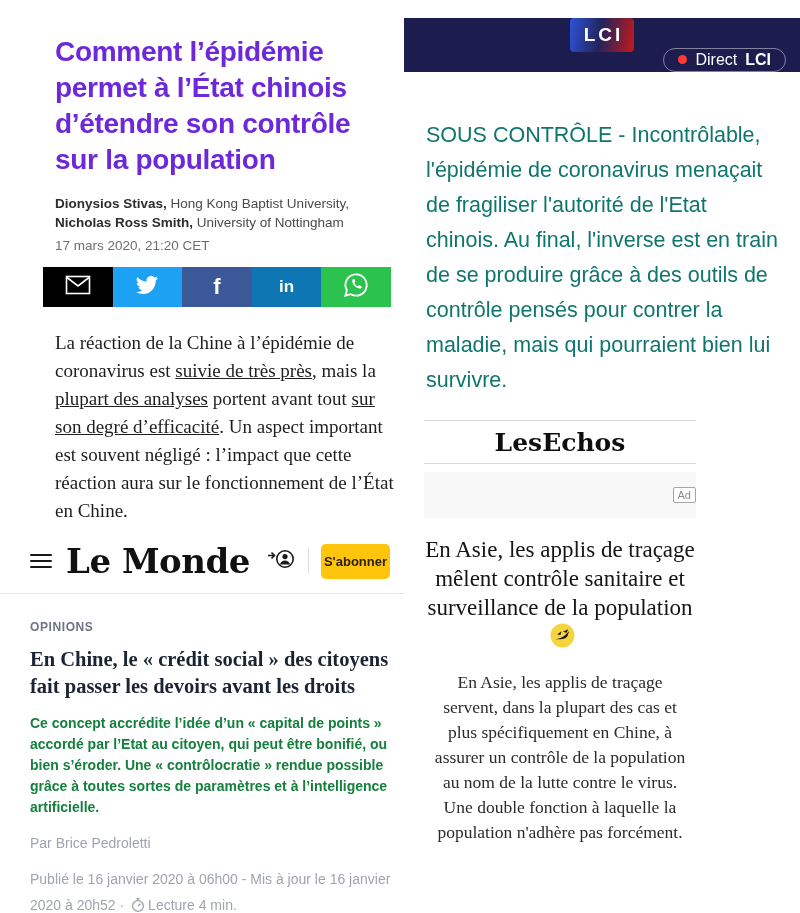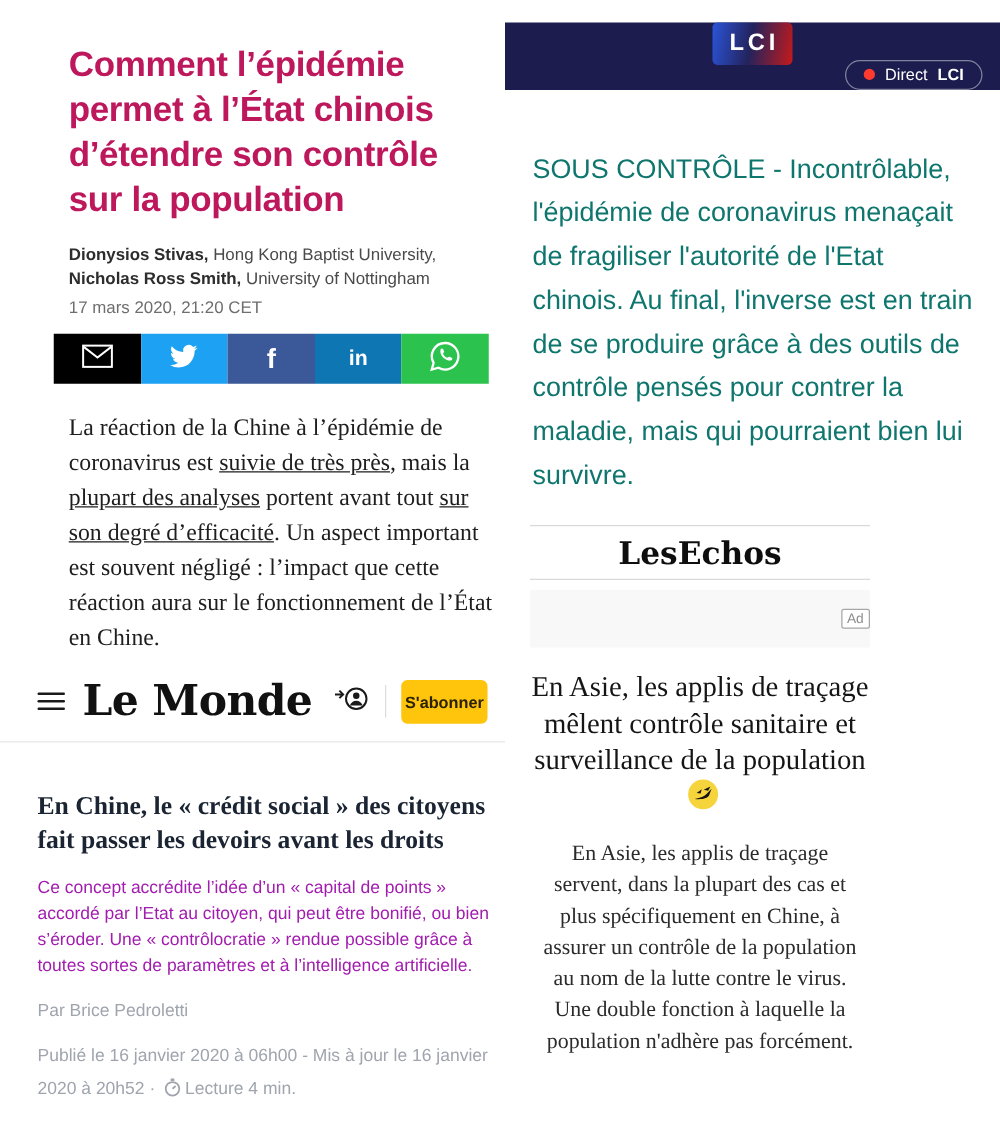--- a/index.html
+++ b/index.html
@@ -4,21 +4,21 @@
 <style>
   * { margin:0; padding:0; box-sizing:border-box; }
   html,body { width:800px; height:913px; background:#fff; overflow:hidden;
               font-family:"Liberation Sans", sans-serif; }
   .page { display:flex; width:800px; height:913px; }
   .col-left  { width:404px; }
   .col-right { width:396px; }
 
   
   .tc-article { padding:34px 12px 0 55px; }
-  .tc-headline { width:340px; font-size:28px; font-weight:700; color:#be185d;
+  .tc-headline { width:340px; font-size:28px; font-weight:700; color:#6d28d9;
                  line-height:36px; letter-spacing:-0.3px; }
   .tc-authors { margin-top:16px; width:340px; font-size:13.5px; line-height:19px; color:#4a4a4a; }
   .tc-authors b { color:#2d2d2d; }
   .tc-date { margin-top:6px; font-size:13.5px; color:#6e6e6e; }
   .tc-social { display:flex; margin:14px 0 0 -12px; width:348px; height:40px; }
   .tc-social .sbtn { flex:1; display:flex; align-items:center; justify-content:center;
                      cursor:pointer; color:#fff; }
   .sbtn .glyph-f  { font-family:"Liberation Sans",sans-serif; font-weight:700; font-size:22px; }
   .sbtn .glyph-in { font-family:"Liberation Sans",sans-serif; font-weight:700; font-size:17px; }
   .tc-body { margin-top:22px; width:340px; font-family:"Liberation Serif", serif;
@@ -35,40 +35,40 @@
   .lm-right { margin-left:auto; display:flex; align-items:center; gap:12px; }
   .lm-vline { width:1px; height:26px; background:#ddd; }
   .lm-subscribe { background:#ffc40c; border:none; border-radius:5px; padding:10px 3px;
                   font-size:13px; font-weight:700; color:#2b2104; cursor:pointer;
                   font-family:"Liberation Sans",sans-serif; }
   .lm-rule { height:1px; background:#e7e7e7; }
   .lm-content { padding:26px 14px 0 30px; }
   .lm-kicker { font-size:12px; font-weight:700; color:#6b7585; letter-spacing:.6px; }
   .lm-headline { margin-top:12px; width:368px; font-family:"Liberation Serif", serif;
                  font-weight:700; font-size:20.5px; line-height:27px; color:#1b2432; }
-  .lm-standfirst { margin-top:13px; width:372px; font-size:14px; font-weight:400;
-                   color:#a21caf; line-height:21px; }
+  .lm-standfirst { margin-top:13px; width:372px; font-size:14px; font-weight:700;
+                   color:#15803d; line-height:21px; }
   .lm-byline { margin-top:17px; color:#9fa4ad; font-size:14px; }
   .lm-pub { margin-top:15px; width:372px; color:#9fa4ad; font-size:14px; line-height:26px; }
   .lm-pub svg { vertical-align:-3px; margin:0 2px; }
 
   
   .lci-gap { height:18px; background:#fff; }
   .lci-bar { position:relative; height:54px; background:#1c1c4f; display:flex;
              align-items:center; padding:0 14px 0 22px;flex-direction:column; }
   .lci-burger { width:32px; cursor:pointer; }
   .lci-burger div { height:2.5px; background:#fff; margin:5.5px 0; border-radius:2px; }
   .lci-logo { position:absolute; left:50%; transform:translateX(-50%); width:64px; height:34px;
               border-radius:4px; cursor:pointer;
               background:linear-gradient(100deg,#2b54d8 0%,#23235c 48%,#c41a1c 100%);
               color:#fff; font-weight:700; font-size:19px; letter-spacing:3px;
               display:flex; align-items:center; justify-content:center; padding-left:3px; }
   .lci-pill { margin-left:auto; border:1px solid rgba(255,255,255,.45); border-radius:18px;
               height:34px; display:flex; align-items:center; gap:8px; padding:0 14px;
-              color:#fff; font-size:13px; cursor:pointer; background:transparent; }
+              color:#fff; font-size:16px; cursor:pointer; background:transparent; }
   .lci-dot { width:9px; height:9px; border-radius:50%; background:#ff3b30; }
   .lci-pill b { font-weight:700; }
   .lci-body { padding:14px 8px 0 22px; width:388px; font-size:21.5px; color:#0f766e;
               line-height:35px;margin-top:32px; }
   .lci-byline { padding:16px 34px 0 22px; color:#a3a3a3; font-size:15px; line-height:22px; }
 
   
   .echos { width:272px; margin:22px 0 0 20px; text-align:center; }
   .echos-rule { height:1px; background:#d9d9d9; }
   .echos-logo { padding:7px 0 6px; font-family:"DejaVu Serif", serif; font-weight:700;
@@ -149,20 +149,21 @@
               <path d="M2 8.5h6 M5.5 5.5l3 3-3 3" fill="none" stroke="#1a1a1a" stroke-width="1.6"></path>
             </svg>
           </span>
           <div class="lm-vline"></div>
           <button class="lm-subscribe">S'abonner</button>
         </div>
       </div>
       <div class="lm-rule"></div>
 
       <div class="lm-content">
+        <div class="lm-kicker">OPINIONS</div>
         <h2 class="lm-headline">En Chine, le « crédit social » des citoyens fait passer les devoirs avant les droits</h2>
         <div class="lm-standfirst">Ce concept accrédite l’idée d’un « capital de points » accordé par l’Etat au citoyen, qui peut être bonifié, ou bien s’éroder. Une « contrôlocratie » rendue possible grâce à toutes sortes de paramètres et à l’intelligence artificielle.</div>
         <div class="lm-byline">Par Brice Pedroletti</div>
         <div class="lm-pub"><span>Publié le 16 janvier 2020 à 06h00 - Mis à jour le 16 janvier 2020 à 20h52 · </span><span><svg width="16" height="16" viewBox="0 0 16 16">
                <circle cx="8" cy="9" r="5.4" fill="none" stroke="#9fa4ad" stroke-width="1.4"></circle>
                <rect x="6.5" y="0.8" width="3" height="2" fill="#9fa4ad"></rect>
                <path d="M8 9 L10.5 6.8" stroke="#9fa4ad" stroke-width="1.4"></path>
              </svg></span><span>Lecture 4 min.</span></div>
       </div>
     </div>

